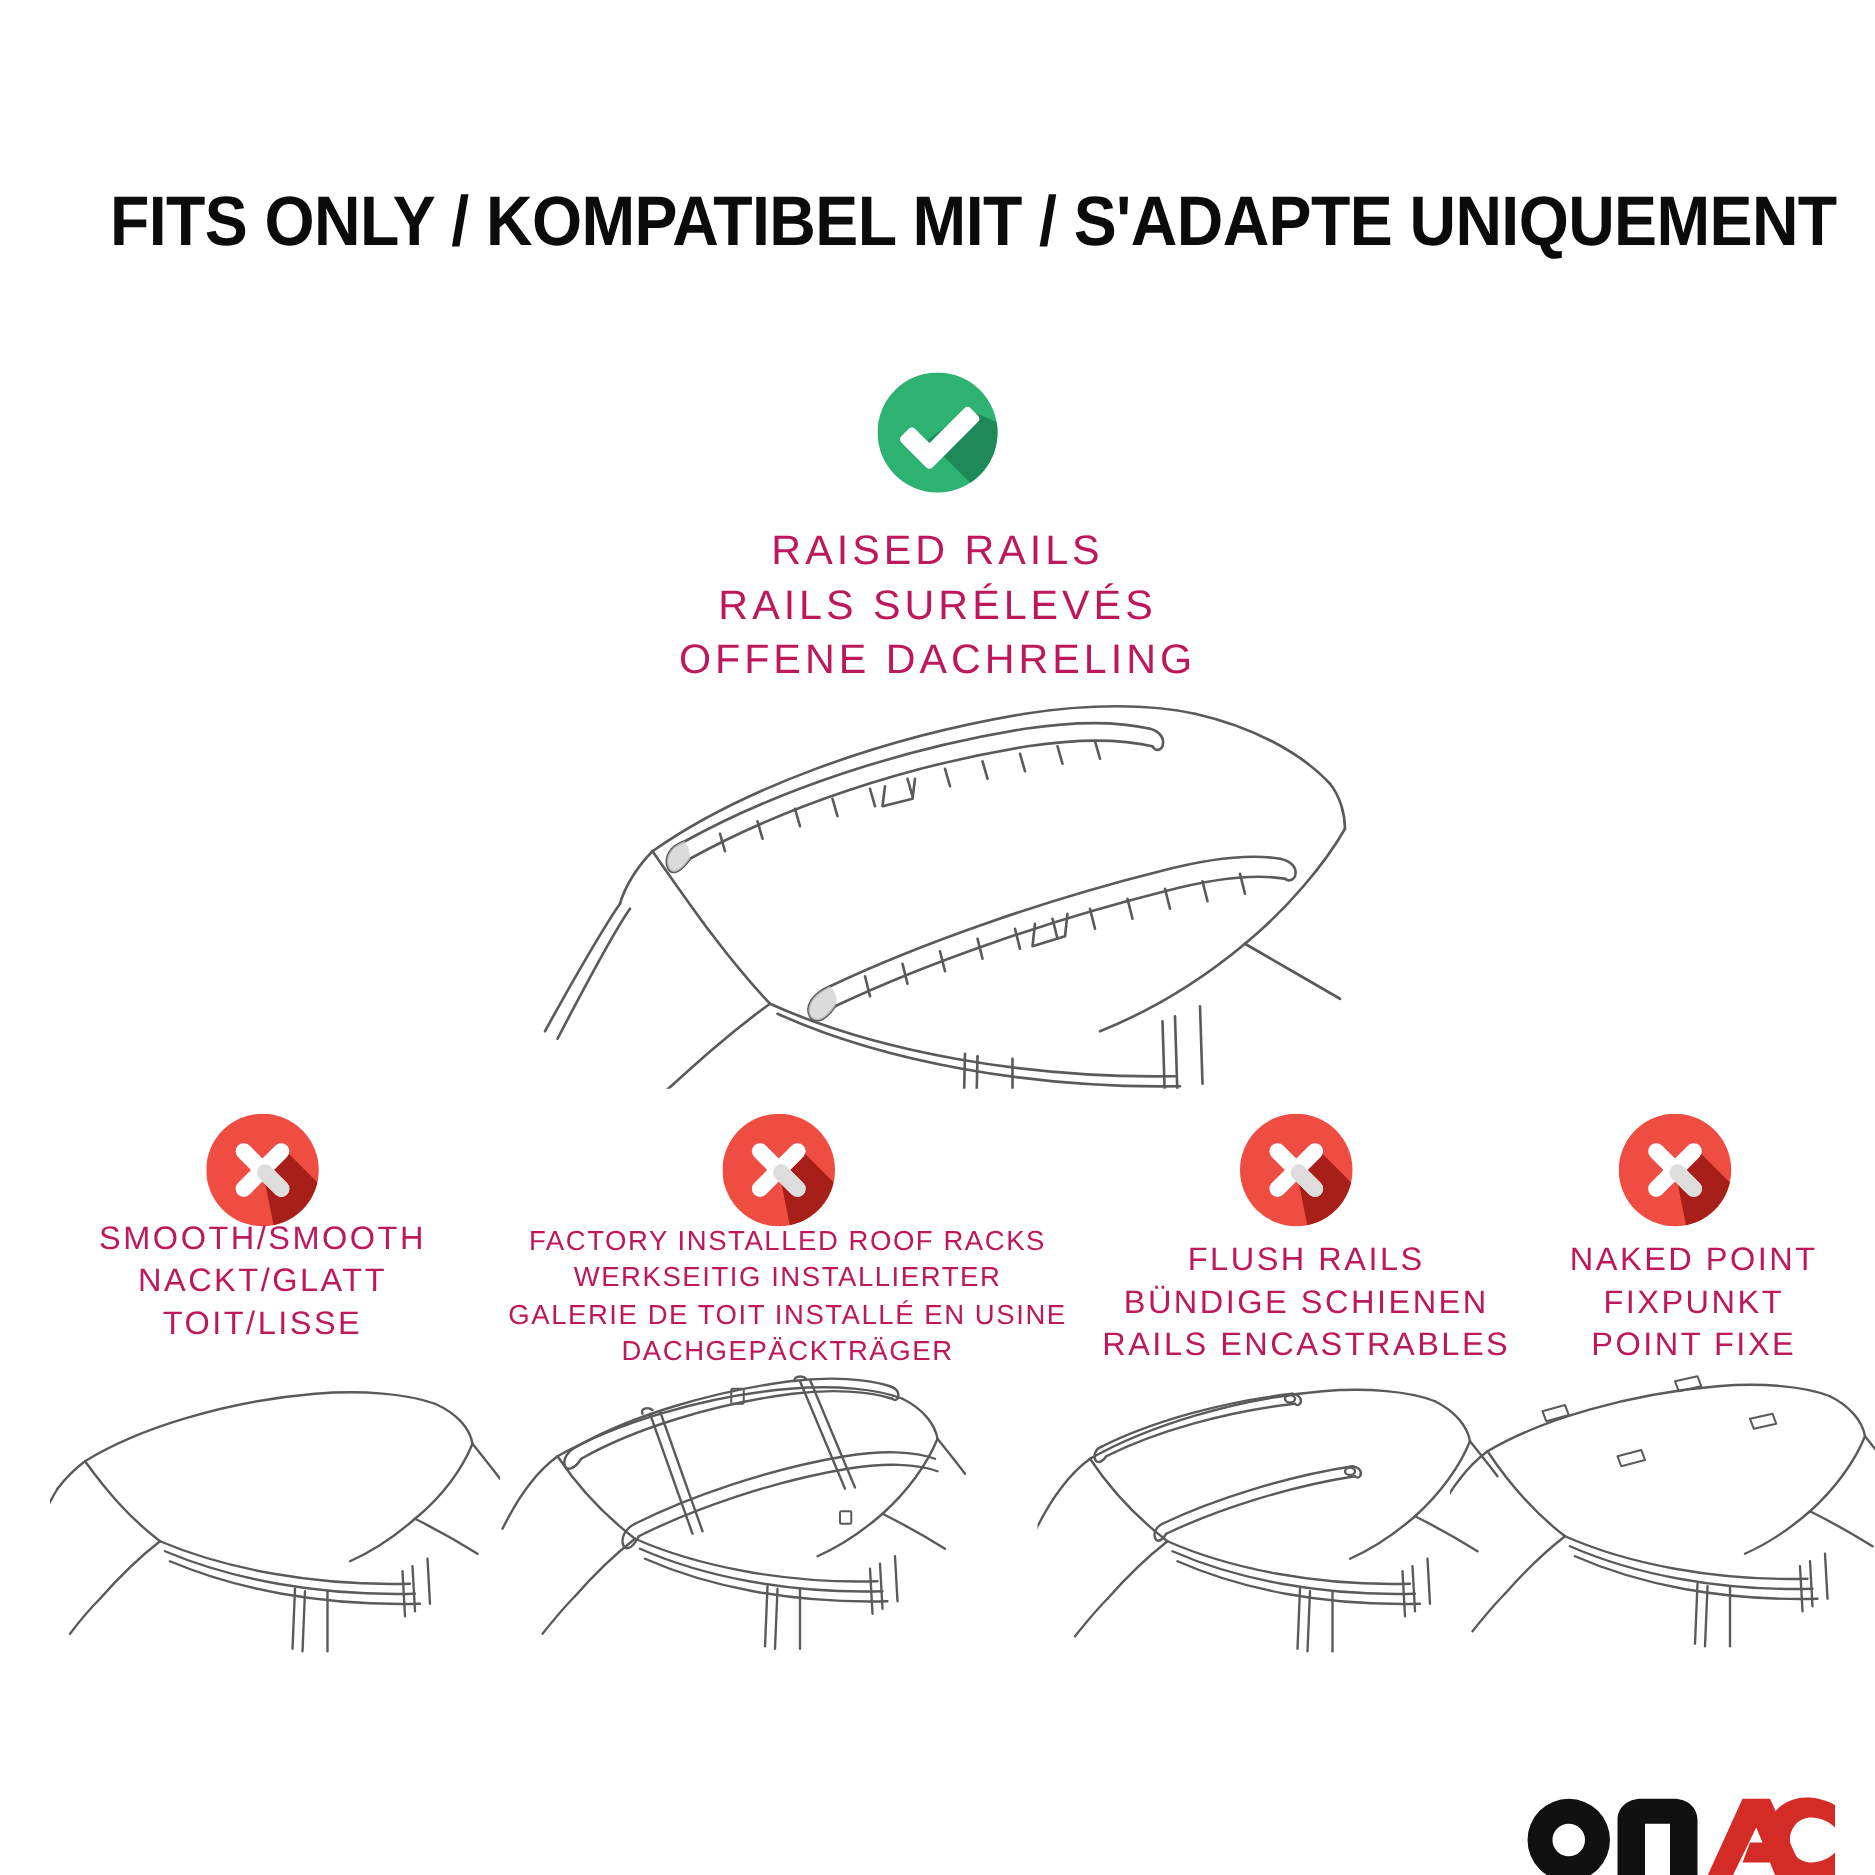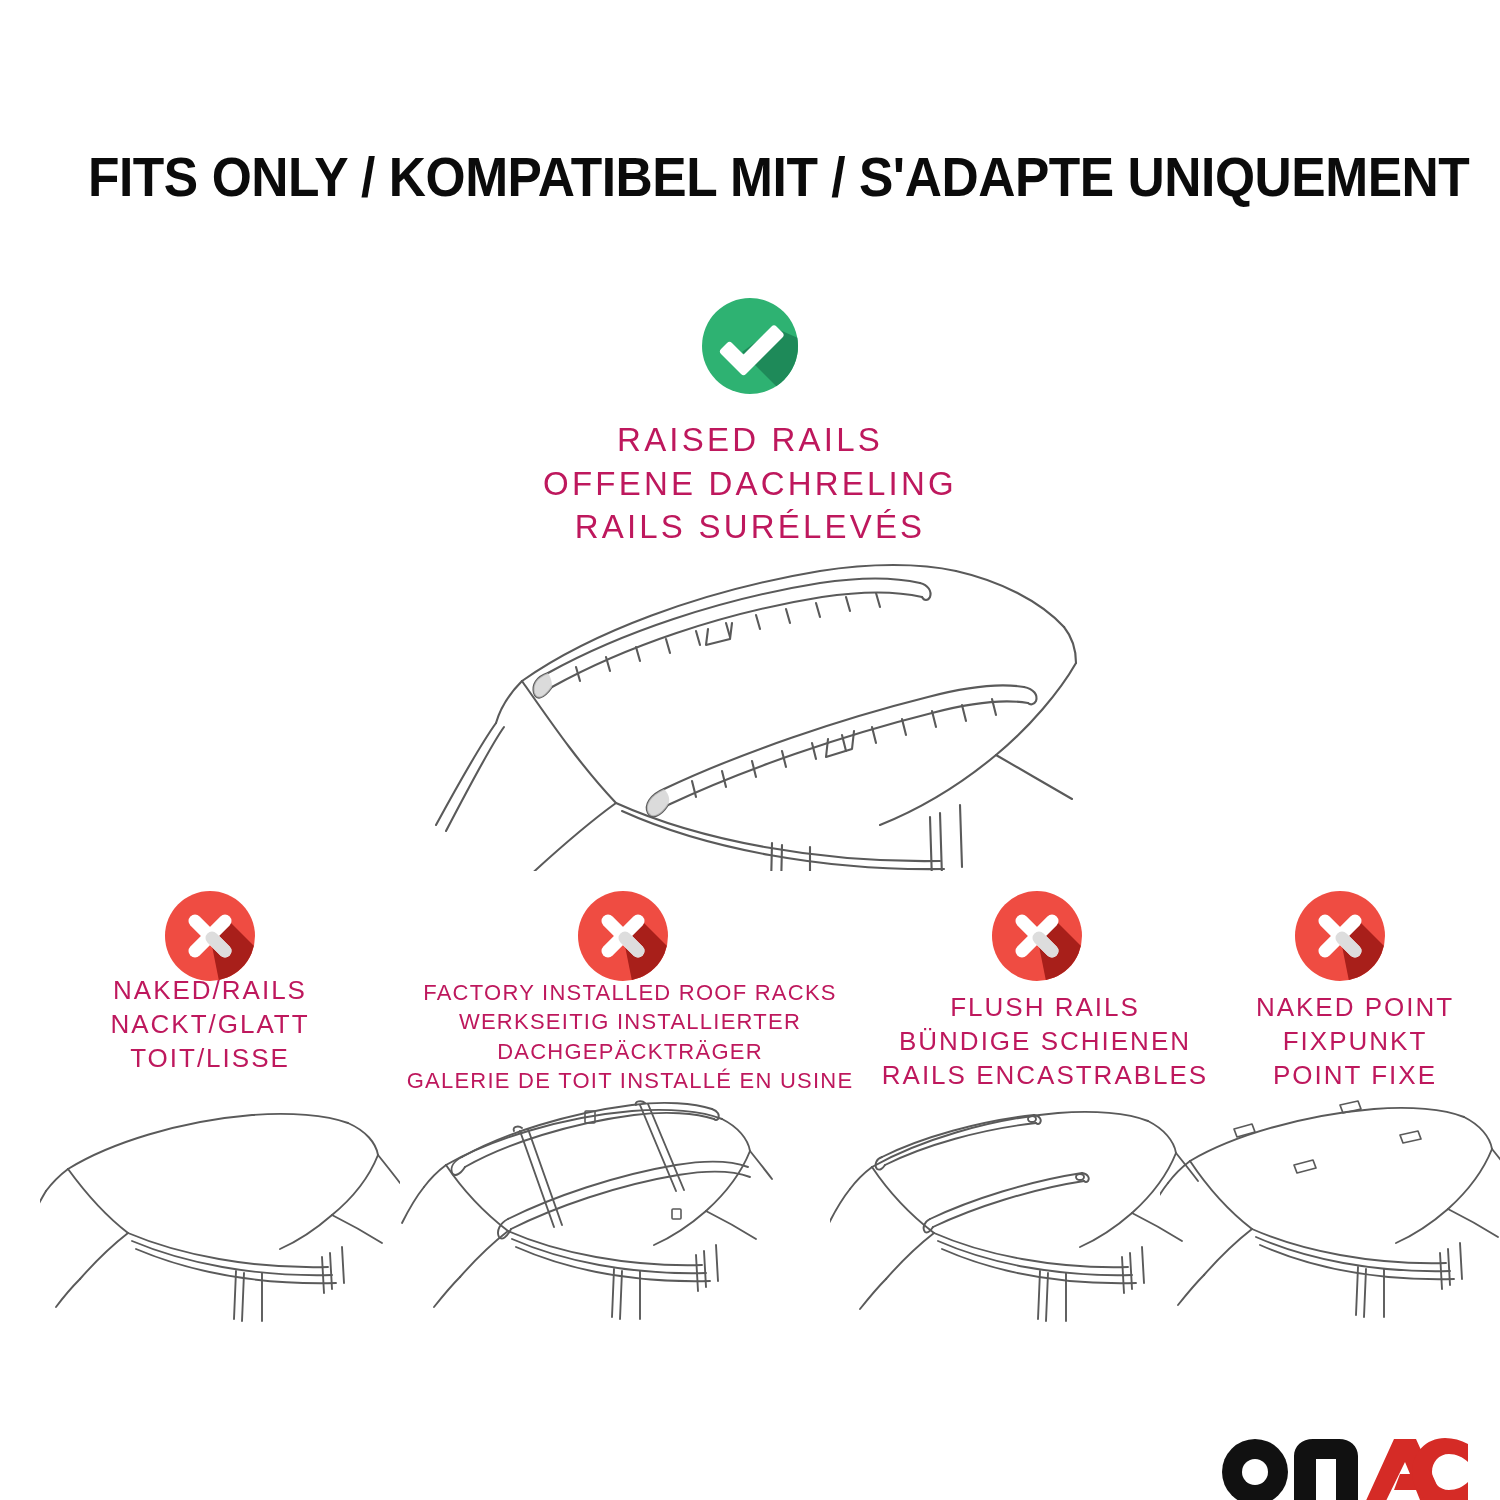--- a/index.html
+++ b/index.html
@@ -81,22 +81,22 @@
       <circle cx="48" cy="48" r="48" fill="#2eb272"></circle>
       <g clip-path="url(#ccirc)">
         <path d="M40 54 L58 72 L110 124 L110 46 L73 30 Z" fill="#1e8a59"></path>
       </g>
       <path d="M27.5 47.5 L21.5 53.5 L41.5 73.5 L78 37 L72 31 L41.5 61.5 Z" fill="#ffffff" stroke="#ffffff" stroke-width="7" stroke-linejoin="round" stroke-linecap="round"></path>
     </svg>
   </div>
 
   <div class="caption caption-main" style="left:350px; top:382px; width:800px;">
     <div>RAISED RAILS</div>
+    <div>RAILS SURÉLEVÉS</div>
     <div>OFFENE DACHRELING</div>
-    <div>RAILS SURÉLEVÉS</div>
   </div>
 
   <div class="illus" style="left:400px; top:505px;">
     <svg width="700" height="330" viewBox="0 0 700 330">
       <g fill="none" stroke="#5a5a5a" stroke-width="2.1" stroke-linecap="round" stroke-linejoin="round">
 
         <path d="M122 140 C190 92 300 50 420 30 C470 22 520 22 556 30"></path>
         <path d="M556 30 C600 40 640 60 664 86"></path>
         <path d="M664 86 C672 96 676 110 676 122"></path>
         <path d="M122 140 C110 152 100 168 96 182"></path>
@@ -182,21 +182,21 @@
         <line x1="30" y1="30" x2="60" y2="60"></line>
         <line x1="60" y1="30" x2="30" y2="60"></line>
       </g>
       <g stroke="#dcdcdc" stroke-width="13" stroke-linecap="round" opacity="0.95">
         <line x1="47" y1="47" x2="60" y2="60"></line>
       </g>
     </svg>
   </div>
 
   <div class="caption" style="left:30px; top:938px; width:360px;">
-    <div>NAKED/RAILS</div>
+    <div>SMOOTH/SMOOTH</div>
     <div>NACKT/GLATT</div>
     <div>TOIT/LISSE</div>
   </div>
 
   <div class="illus" style="left:40px; top:1055px;">
     <svg width="360" height="240" viewBox="0 0 360 240">
       <g fill="none" stroke="#5a5a5a" stroke-width="1.9" stroke-linecap="round" stroke-linejoin="round">
         <path d="M28 78 C70 52 140 30 212 24 C250 21 286 24 308 32"></path>
         <path d="M308 32 C326 40 336 52 338 64"></path>
         <path d="M28 78 C20 84 12 92 6 100"></path>
@@ -238,22 +238,22 @@
       </g>
       <g stroke="#dcdcdc" stroke-width="13" stroke-linecap="round" opacity="0.95">
         <line x1="47" y1="47" x2="60" y2="60"></line>
       </g>
     </svg>
   </div>
 
   <div class="caption caption-small" style="left:390px; top:942px; width:480px;">
     <div>FACTORY INSTALLED ROOF RACKS</div>
     <div>WERKSEITIG INSTALLIERTER</div>
+    <div>GALERIE DE TOIT INSTALLÉ EN USINE</div>
     <div>DACHGEPÄCKTRÄGER</div>
-    <div>GALERIE DE TOIT INSTALLÉ EN USINE</div>
   </div>
 
   <div class="illus" style="left:400px; top:1055px;">
     <svg width="380" height="240" viewBox="0 0 380 240">
       <g fill="none" stroke="#5a5a5a" stroke-width="1.9" stroke-linecap="round" stroke-linejoin="round">
 
         <path d="M46 74 C92 48 162 26 232 20 C268 17 302 20 322 28"></path>
         <path d="M322 28 C338 36 348 48 350 60"></path>
         <path d="M46 74 C38 80 30 88 24 96"></path>
         <path d="M24 96 C16 106 8 120 2 132"></path>

